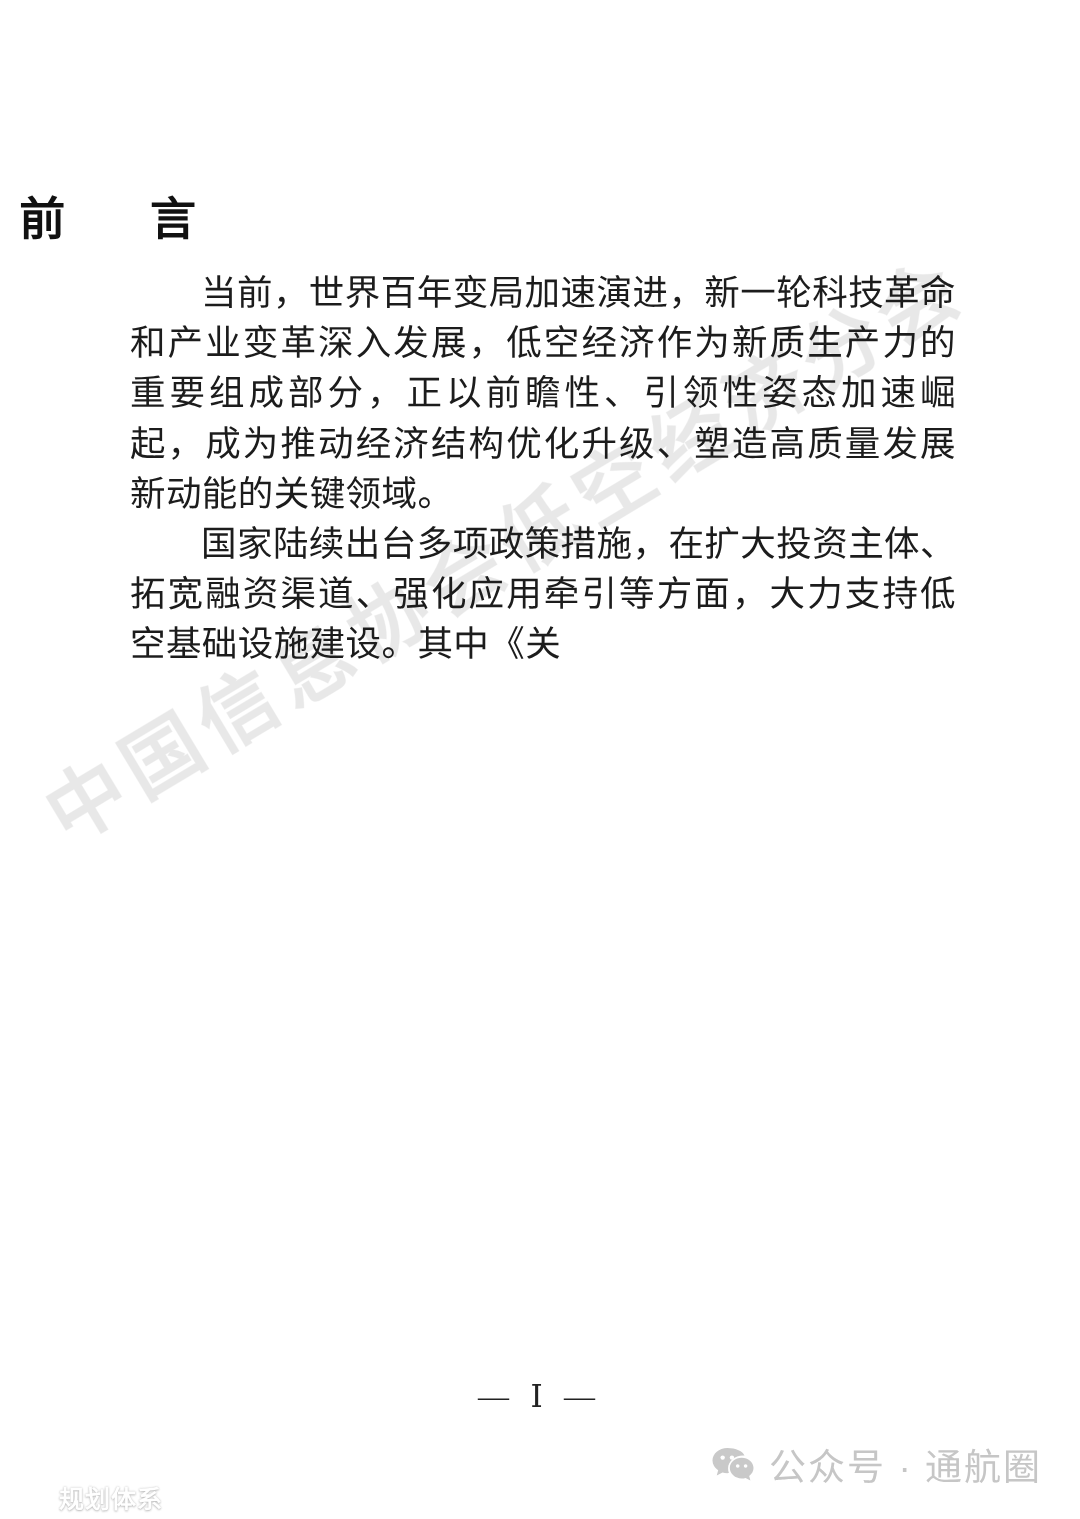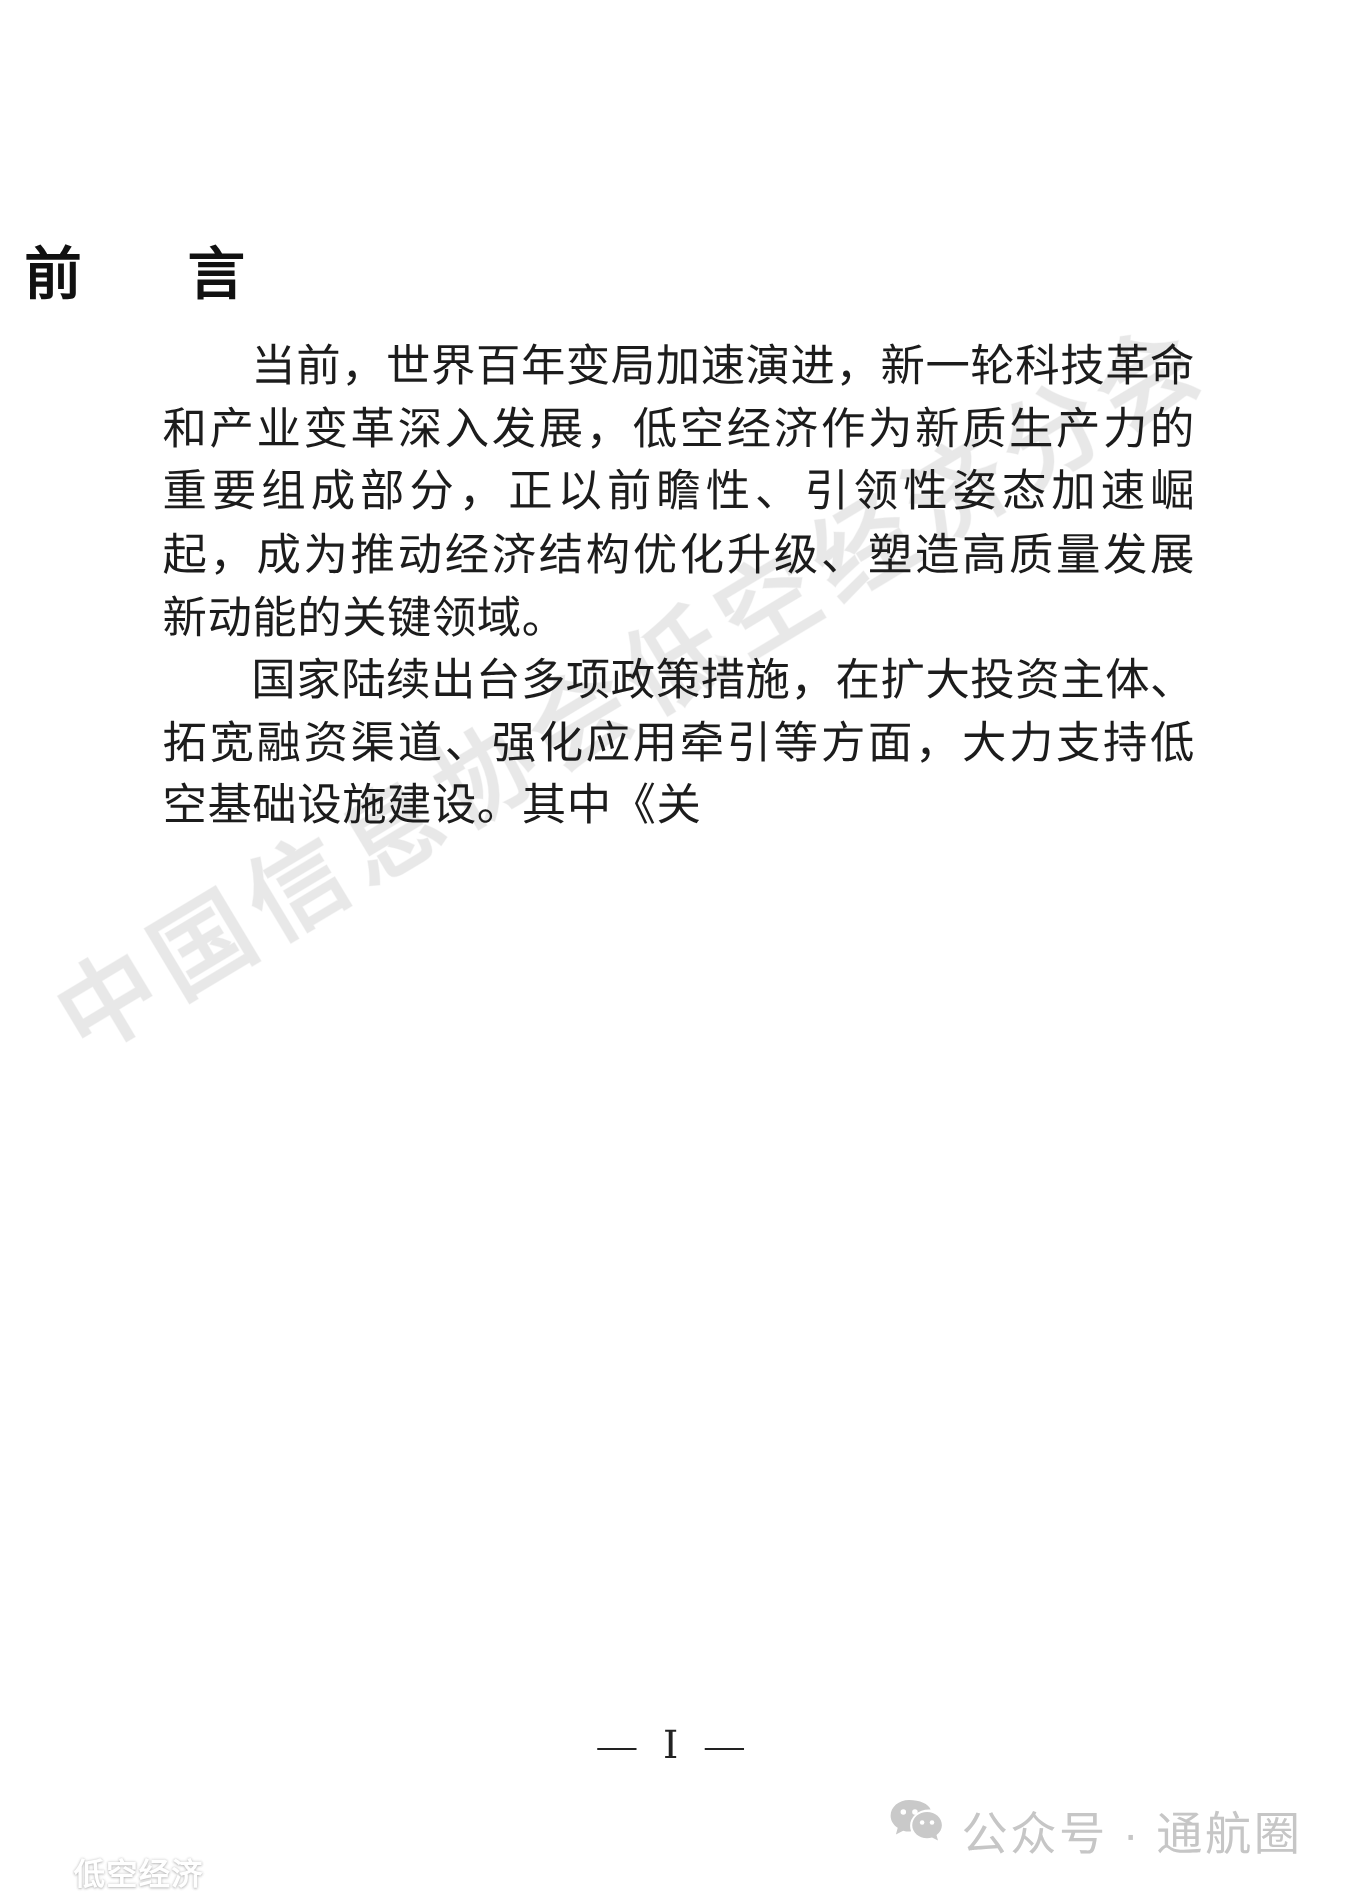--- a/index.html
+++ b/index.html
@@ -113,21 +113,21 @@
       0 0 2px rgba(150,150,150,0.55),
       0 1px 2px rgba(120,120,120,0.45);
   }
 
   
   .brand-right {
     position: absolute;
     right: 38px;
     bottom: 28px;
     display: flex;
-    align-items: flex-start;
+    align-items: center;
     gap: 13px;
   }
   .brand-right .wechat-icon {
     width: 46px;
     height: 38px;
     flex: 0 0 auto;
   }
   .brand-right .brand-right-text {
     font-family: "Liberation Sans", "DejaVu Sans", sans-serif;
     font-size: 37px;
@@ -155,21 +155,21 @@
 
   <div class="brand-left">
     <svg class="mark" viewBox="0 0 62 40" aria-hidden="true">
       <g fill="none" stroke="#ffffff" stroke-width="3.4" stroke-linecap="round" stroke-linejoin="round">
         <path d="M10 9 C3 14, 3 27, 11 31 C17 34, 23 31, 23 25"></path>
         <path d="M14 19 L22 19"></path>
       </g>
       <circle cx="34" cy="13" r="6.4" fill="none" stroke="#ffffff" stroke-width="3.2"></circle>
       <circle cx="49" cy="13" r="6.4" fill="none" stroke="#ffffff" stroke-width="3.2"></circle>
     </svg>
-    <span class="brand-left-text">低空经济</span>
+    <span class="brand-left-text">规划体系</span>
   </div>
 
   <div class="brand-right">
     <svg class="wechat-icon" viewBox="0 0 60 50" aria-hidden="true">
       <g fill="#c9c9c9">
         <path d="M22.5 4 C11.6 4, 3 11.4, 3 20.4 C3 25.6, 5.9 30.2, 10.5 33.2 L8.6 40.2 L16.2 36.2 C18.2 36.8, 20.3 37.1, 22.5 37.1 C23.2 37.1, 23.9 37.0, 24.6 36.9 C23.9 35.1, 23.5 33.1, 23.5 31.0 C23.5 21.5, 32.3 13.9, 43.2 13.9 C43.9 13.9, 44.5 13.9, 45.1 14.0 C43.0 8.2, 33.8 4, 22.5 4 Z"></path>
         <circle cx="16.4" cy="16.6" r="2.9" fill="#ffffff"></circle>
         <circle cx="28.6" cy="16.6" r="2.9" fill="#ffffff"></circle>
         <path d="M57 30.4 C57 22.8, 50.0 16.7, 41.4 16.7 C32.8 16.7, 25.8 22.8, 25.8 30.4 C25.8 38.0, 32.8 44.1, 41.4 44.1 C43.2 44.1, 45.0 43.8, 46.6 43.3 L52.9 46.6 L51.3 40.8 C54.8 38.2, 57 34.5, 57 30.4 Z"></path>
         <circle cx="36.2" cy="27.6" r="2.4" fill="#ffffff"></circle>

